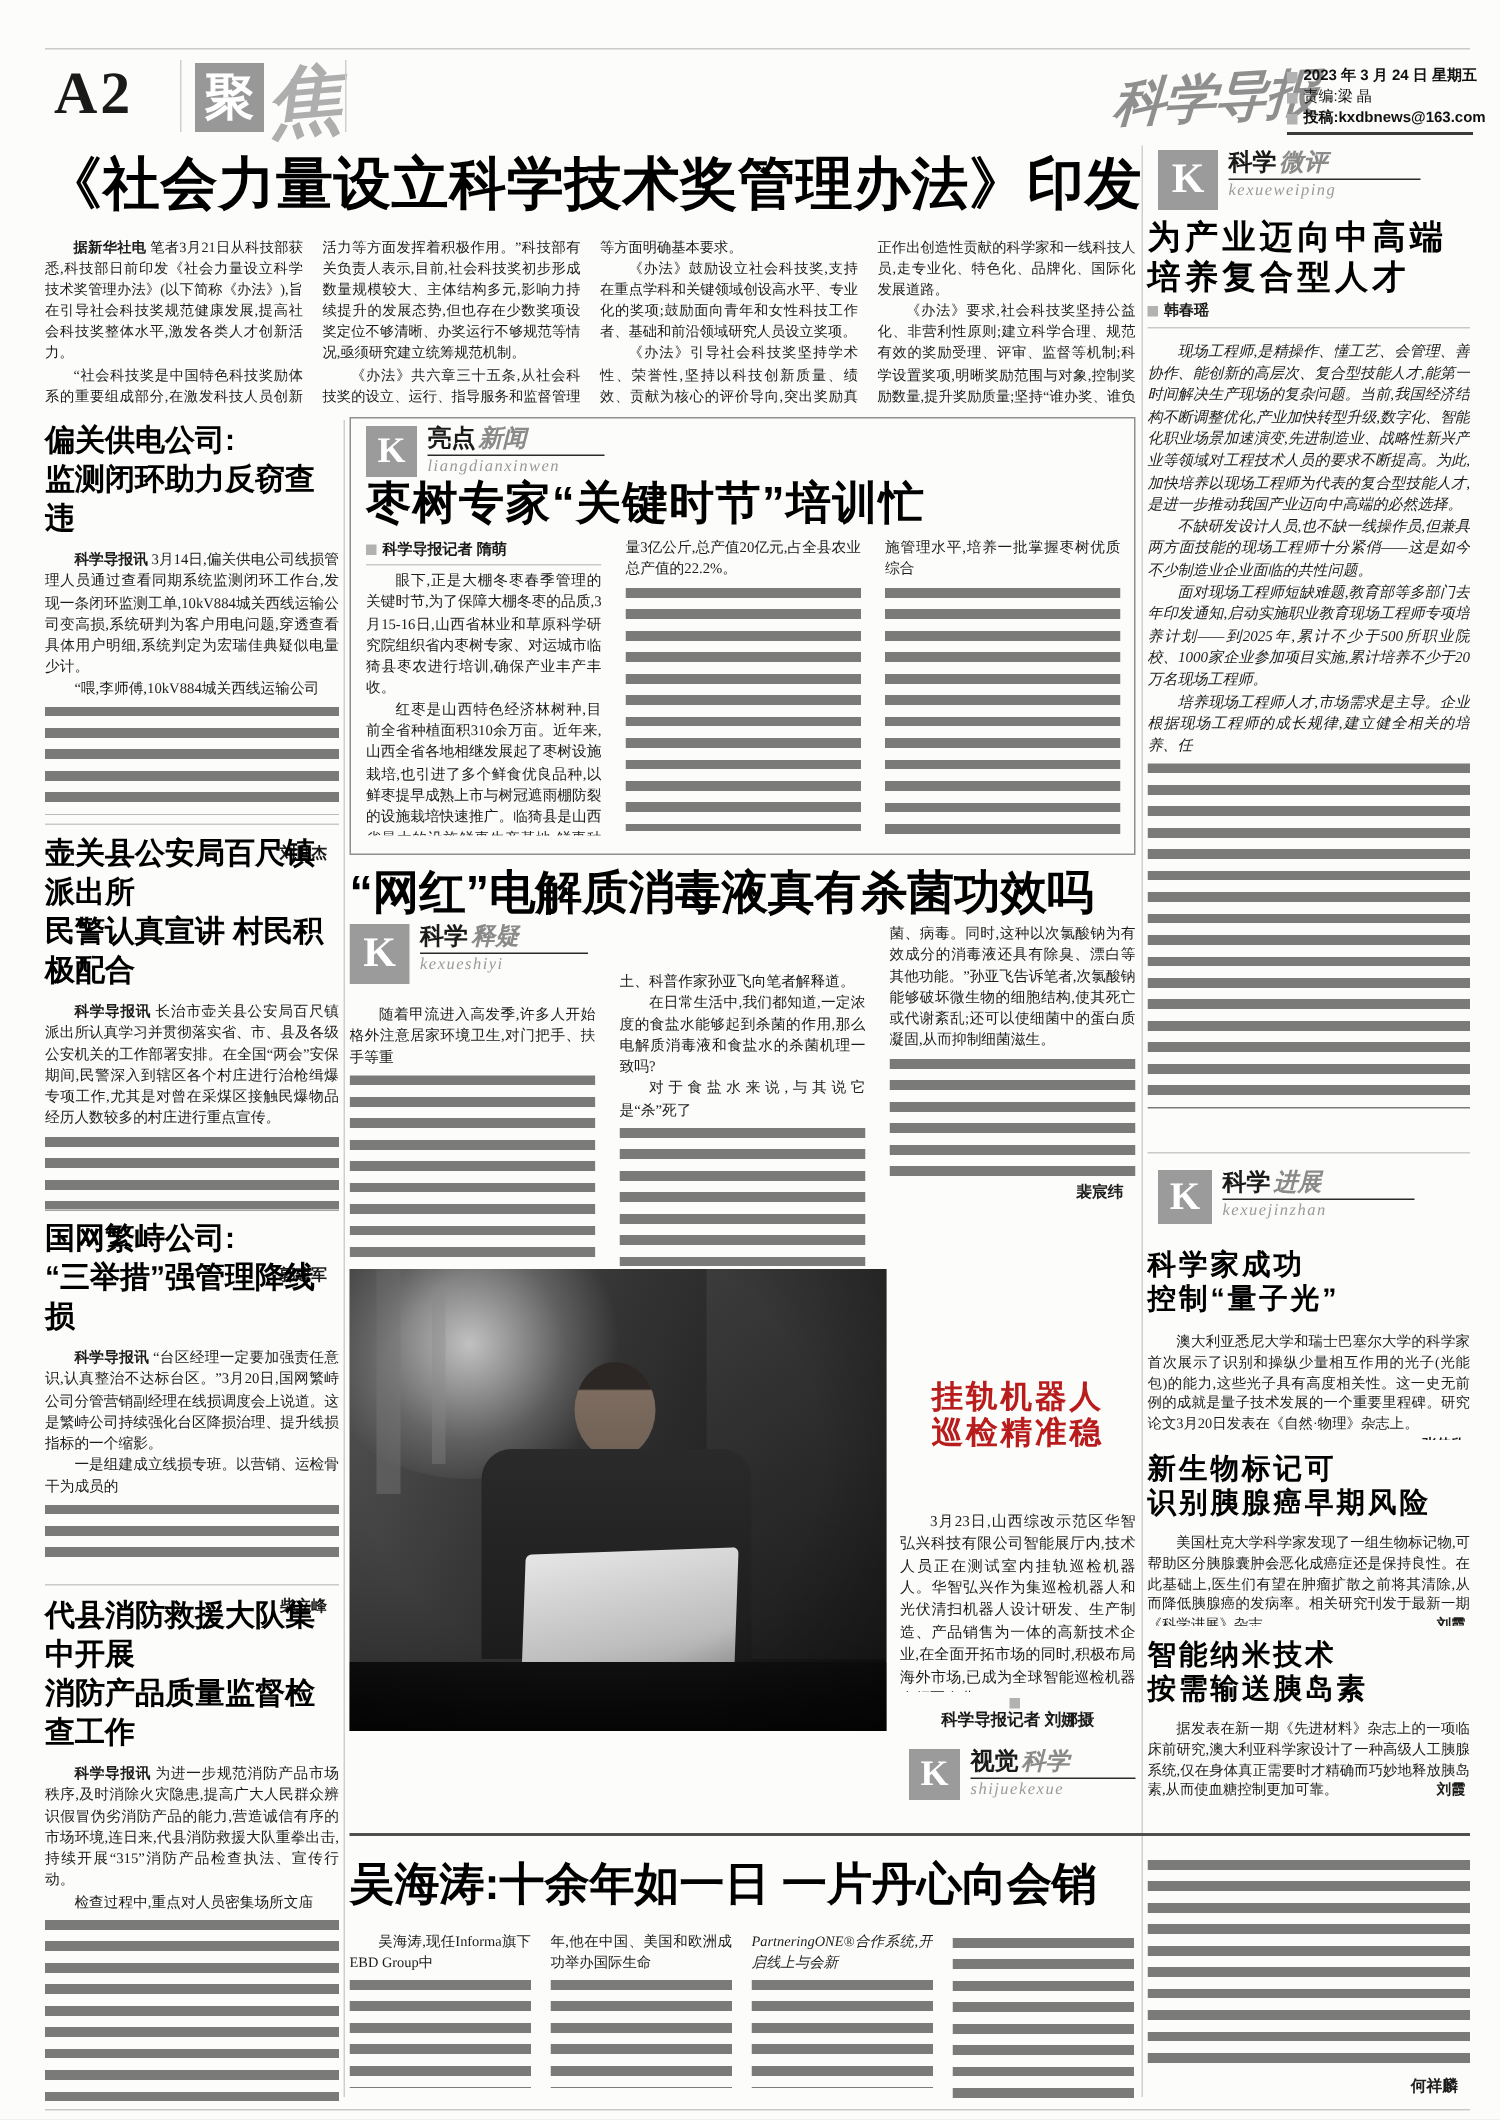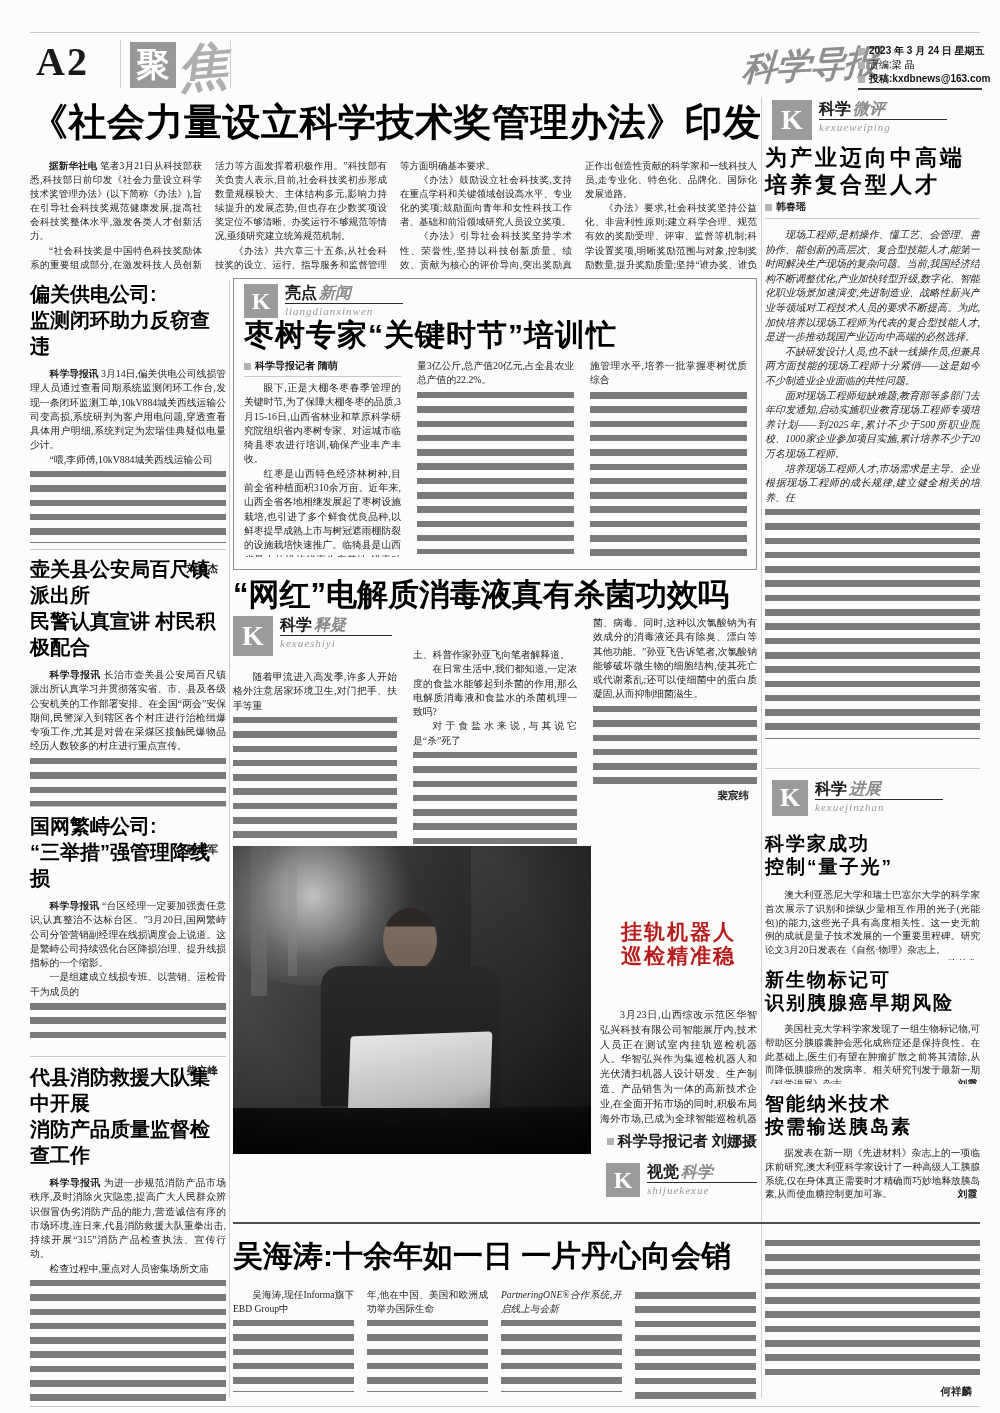--- a/index.html
+++ b/index.html
@@ -232,21 +232,21 @@
     <div class="ph-laptop"></div>
     <div class="ph-table"></div>
     <div class="ph-vig"></div>
   </div>
 
   <div class="abs" style="left:600px;top:920px;width:157px;">
     <div class="capt-t"><span>挂轨机器人</span><br><span>巡检精准稳</span></div>
     <div class="bt" style="margin-top:40px;height:120px;font-size:10px;line-height:14.8px;">
       <p>3月23日,山西综改示范区华智弘兴科技有限公司智能展厅内,技术人员正在测试室内挂轨巡检机器人。华智弘兴作为集巡检机器人和光伏清扫机器人设计研发、生产制造、产品销售为一体的高新技术企业,在全面开拓市场的同时,积极布局海外市场,已成为全球智能巡检机器人领军企业。</p>
     </div>
-    <div class="byrow" style="justify-content:flex-end;margin-top:4px;font-size:15px;">
+    <div class="byrow" style="margin-top:4px;font-size:11px;flex-direction:column;">
       <span class="sq"></span>
         <span>科学导报记者 刘娜摄</span>
     </div>
     <div class="klogo" style="justify-content:flex-end;margin-top:12px;">
       <div class="kbox" style="width:34px;height:34px;font-size:24px;">K</div>
       <div class="klabel">
         <div class="cnrow"><span>视觉</span><span class="cn2">科学</span></div>
         <div class="krule" style="width:110px;"></div>
         <div class="py">shijuekexue</div>
       </div>

